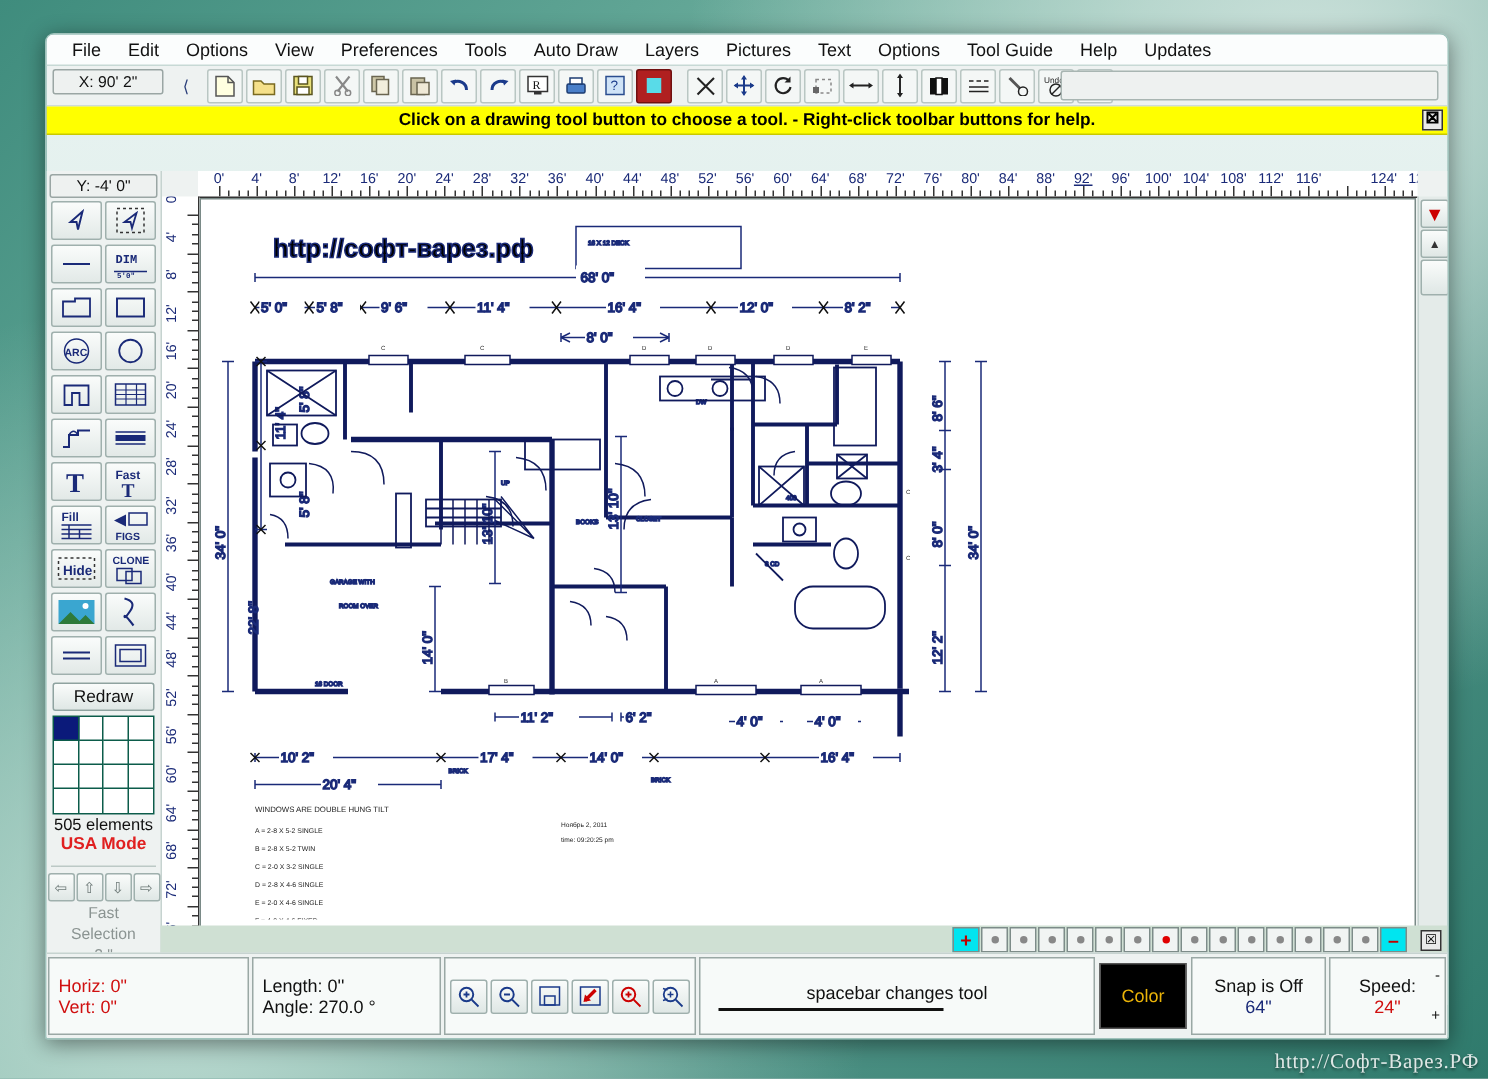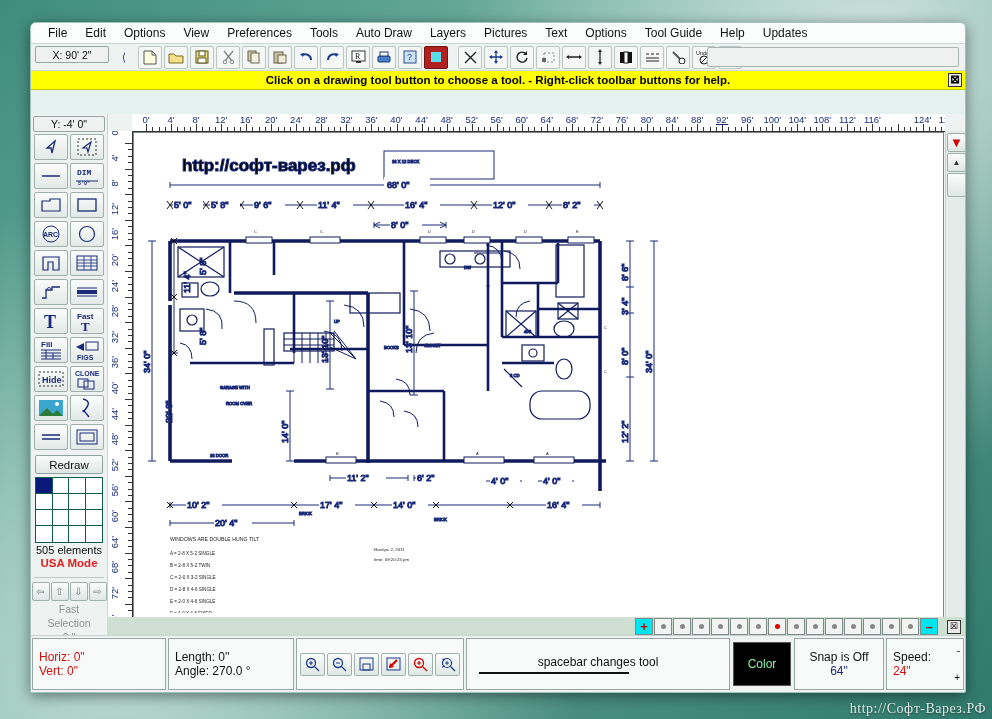--- a/index.html
+++ b/index.html
@@ -197,25 +197,25 @@
   #sb-res{width:108px;align-items:center;}
   #sb-zoomtools{display:flex;flex-direction:row;align-items:center;gap:2px;padding:0 3px;}
   .zbtn{
     width:23px;height:21px;border:1px solid #9fb0ad;border-radius:2px;
     background:linear-gradient(180deg,#fafcfb,#dfe7e5);
     display:flex;align-items:center;justify-content:center;color:#1a3a8a;
   }
   #sb-msg{flex:1;align-items:center;}
   #sb-msg .line{width:60%;height:2px;background:#111;margin-top:3px;align-self:flex-start;margin-left:6px;}
   #color-btn{
-    width:44px;margin:6px 2px;background:#000;color:#86efac;border:1px solid #555;
+    width:44px;margin:6px 2px;background:#000;color:#eab308;border:1px solid #555;
     display:flex;align-items:center;justify-content:center;font-size:12px;
   }
   #sb-snap{width:76px;align-items:center;}
-  #sb-speed{width:64px;position:relative;}
+  #sb-speed{width:64px;align-items:center;position:relative;}
   .spd-pm{position:absolute;right:3px;font-size:10px;color:#111;}
   
   #watermark{
     position:absolute;right:6px;bottom:2px;font-size:14px;
     color:rgba(255,255,255,.85);text-shadow:0 1px 2px rgba(0,0,0,.5);
     font-family:"Liberation Serif",serif;letter-spacing:.5px;
   }
   
   #plan{position:absolute;left:0;top:0;}
   .pl-dim{font-size:9px;fill:#1a2a78;font-family:"Liberation Sans",sans-serif;}

